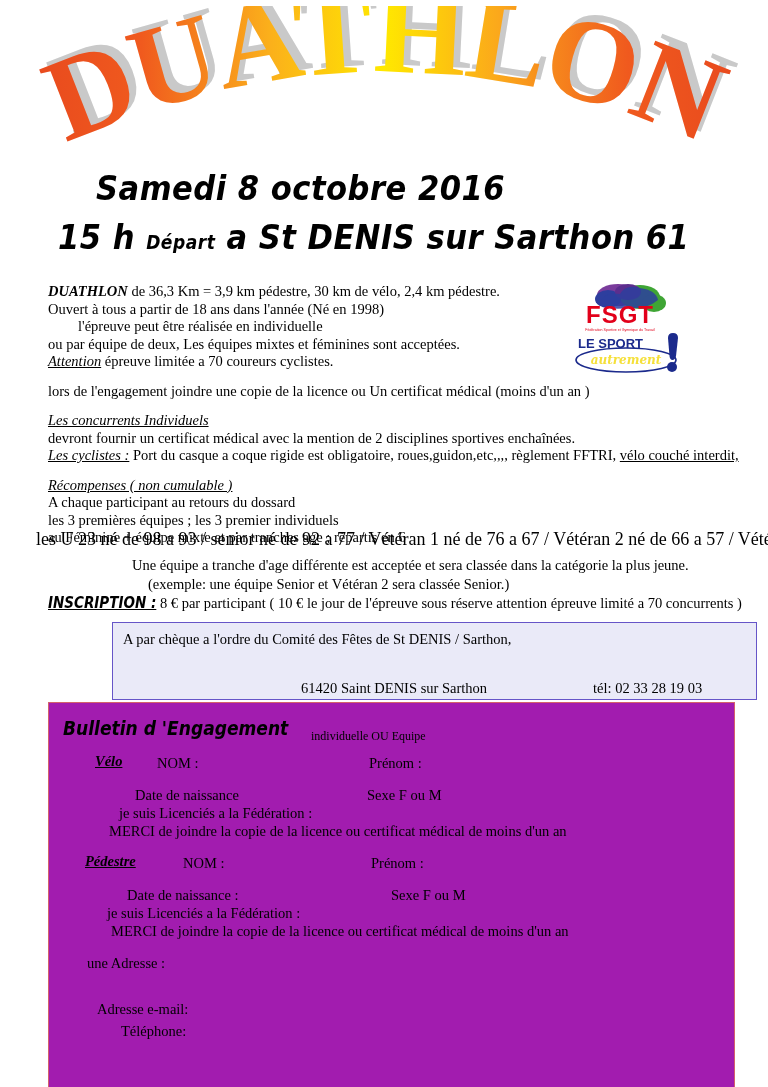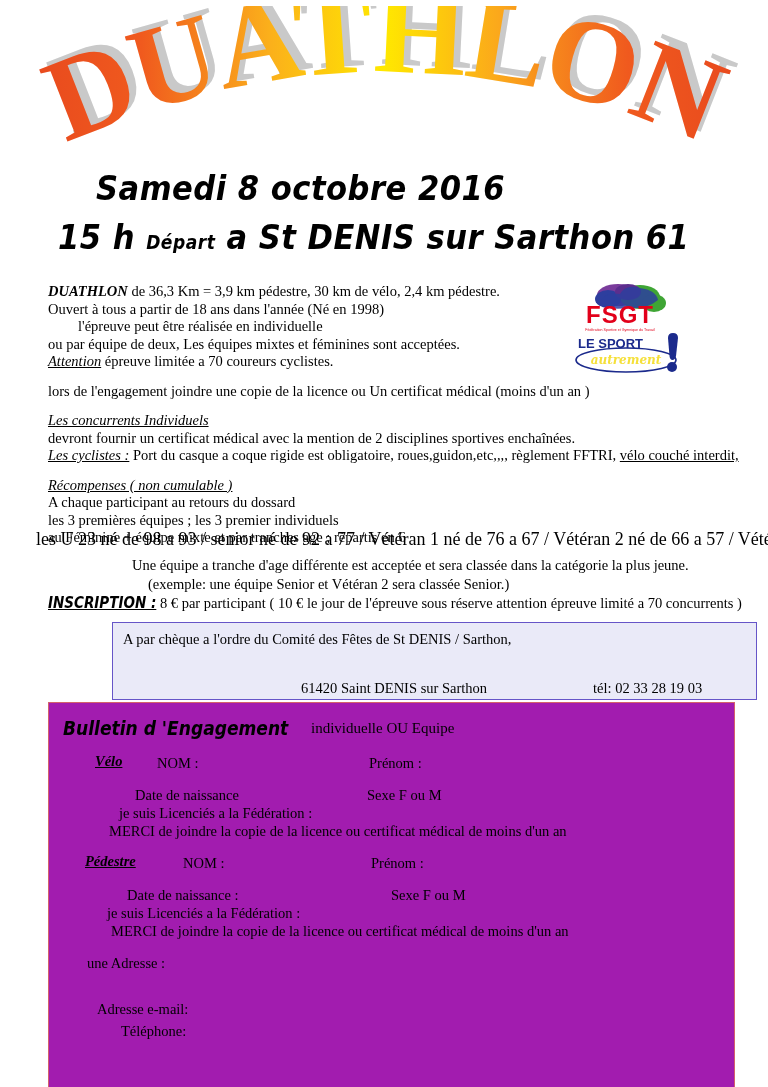--- a/index.html
+++ b/index.html
@@ -140,22 +140,22 @@
     top: 14px;
     font-family: "DejaVu Sans Condensed", "Liberation Sans Narrow", "Liberation Sans", sans-serif;
     font-style: italic;
     font-weight: 600;
     font-size: 19px;
     white-space: nowrap;
   }
   .form-title-alt {
     position: absolute;
     left: 262px;
-    top: 17px;
-    font-size: 15px;
+    top: 26px;
+    font-size: 12px;
     white-space: nowrap;
     text-align: right;
   }
   .sec-label {
     font-weight: bold;
     font-style: italic;
     text-decoration: underline;
     font-size: 17px;
   }
 </style>

